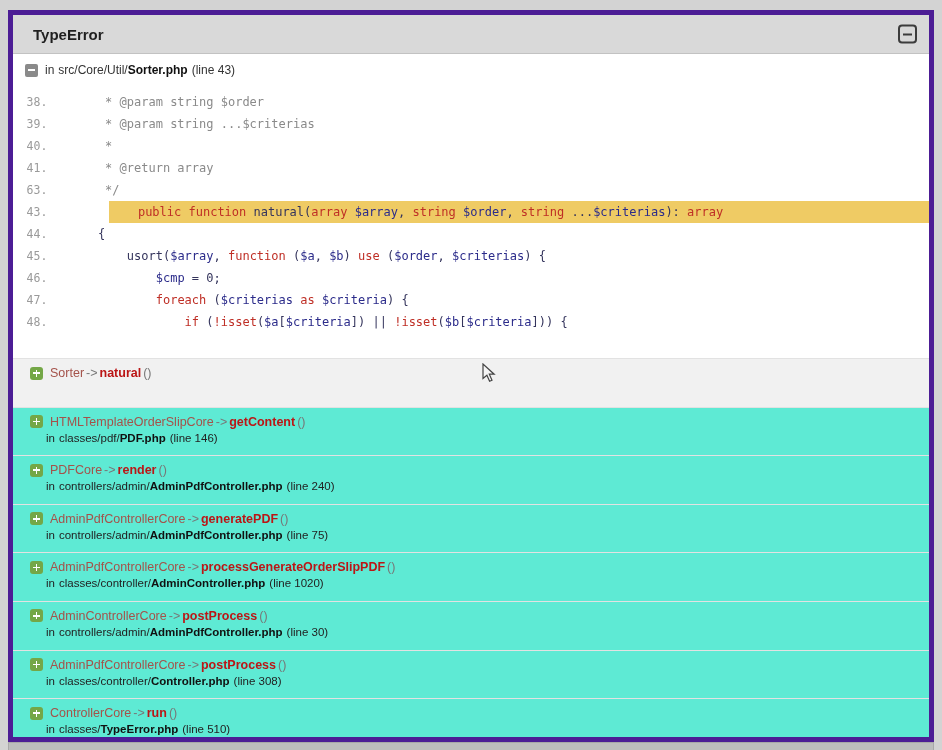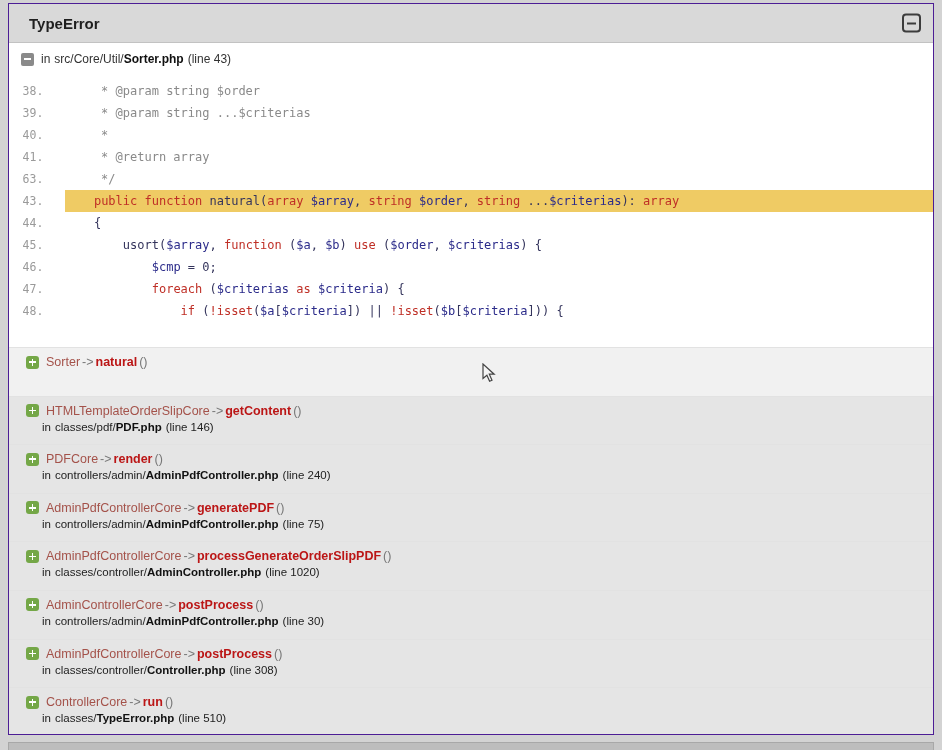--- a/index.html
+++ b/index.html
@@ -3,22 +3,22 @@
 <meta charset="utf-8">
 <style>
   html,body{margin:0;padding:0;}
   body{
     width:942px;height:750px;position:relative;overflow:hidden;
     background:#d3d3d3;
     font-family:"Liberation Sans","DejaVu Sans",sans-serif;
     -webkit-font-smoothing:antialiased;
   }
   .panel{
-    position:absolute;left:8px;top:3px;width:926px;height:732px;
-    background:#ffffff;border:1px solid #4c1d95;box-sizing:border-box;overflow:hidden;
+    position:absolute;left:8px;top:10px;width:926px;height:732px;
+    background:#ffffff;border:5px solid #4c1d95;box-sizing:border-box;overflow:hidden;
   }
   
   .panel-header{
     height:38px;background:#d9d9d9;border-bottom:1px solid #c2c2c2;
     display:flex;align-items:center;position:relative;
   }
   .panel-title{
     padding-left:20px;font-size:15px;font-weight:bold;color:#1f1f1f;
   }
   .icon-collapse{
@@ -42,29 +42,29 @@
   .frame-loc-text .file{font-weight:bold;color:#111;text-align:center;}
   .frame-loc-text .lline{margin-left:4px;}
   
   .code-block{margin-top:14px;font-family:"DejaVu Sans Mono","Liberation Mono",monospace;font-size:12px;}
   .code-line{display:flex;height:22px;line-height:22px;}
   .ln{
     flex:none;width:48px;padding-right:8px;text-align:center;color:#9a9a9a;
     font-size:11.5px;
   }
   .code-content{flex:1;white-space:pre;overflow:hidden;}
-  .code-line.hl .code-content{background:#efcb64;}
+  .code-line.hl .code-content{background:#efcb64;margin-left:40px;}
   .tok-cm{color:#8a8a8a;}
   .tok-kw{color:#bf2f26;}
   .tok-pl{color:#34345c;}
   .tok-vr{color:#2b2b8a;}
   
   .trace-row{
     box-sizing:border-box;height:48.6px;padding-top:7px;
-    border-top:1px solid #e2e2e2;background:#e5e5e5;cursor:pointer;
+    border-top:1px solid #e2e2e2;background:#5eead4;cursor:pointer;
   }
   .trace-row.hover{background:#f1f1f1;}
   .trace-line1{display:flex;align-items:center;margin-left:17px;font-size:12.5px;}
   .icon-plus{
     width:13px;height:13px;border-radius:3px;background:#74a747;display:inline-block;
     position:relative;flex:none;margin-right:7px;
   }
   .icon-plus::before{
     content:"";position:absolute;left:3px;top:5.7px;width:7px;height:1.6px;background:#fff;
   }

